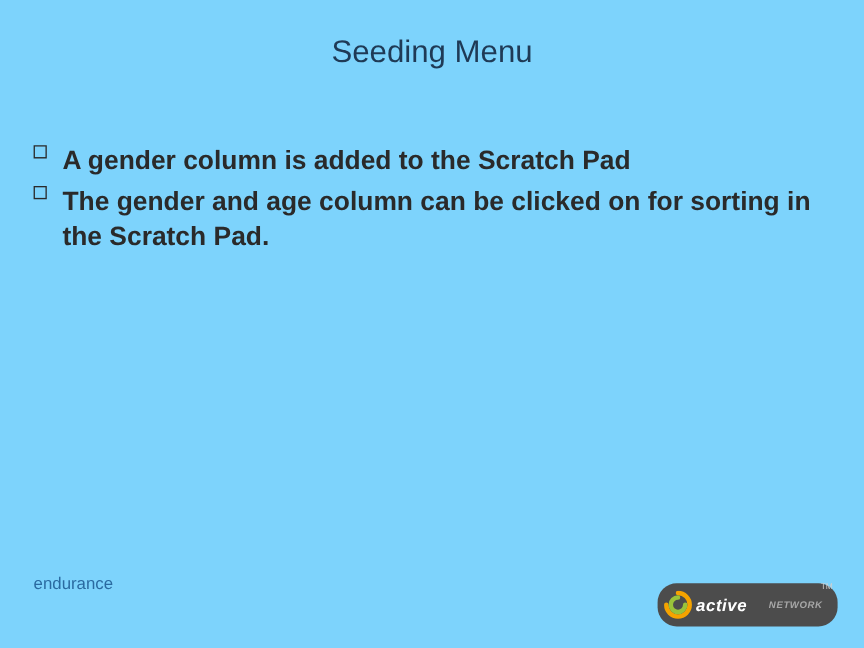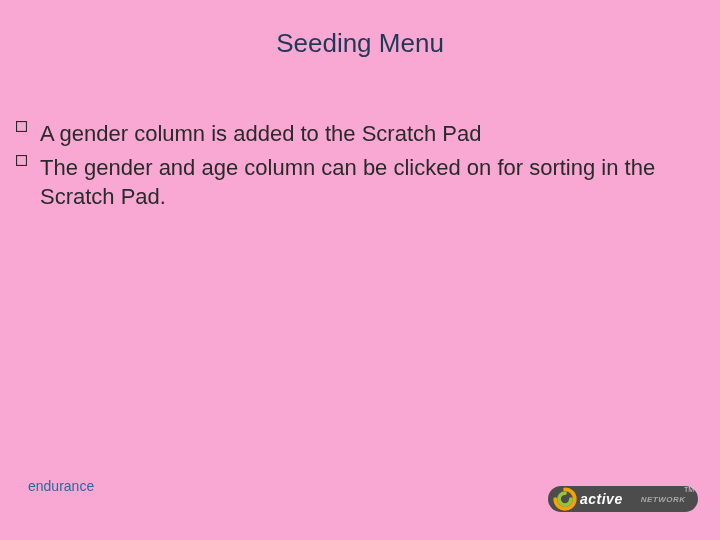--- a/index.html
+++ b/index.html
@@ -1,31 +1,31 @@
 <!DOCTYPE html>
 <html><head>
 <meta charset="utf-8">
 <style>
   * { margin: 0; padding: 0; box-sizing: border-box; }
   html, body { width: 720px; height: 540px; font-family: Arial, Helvetica, sans-serif; background: #ffffff; color: #1f3a56; }
-  .slide { width: 720px; height: 540px; position: relative; background: #f9a8d4; }
+  .slide { width: 720px; height: 540px; position: relative; background: #7dd3fc; }
 
   .title-wrap { text-align: center; padding-top: 28px; }
   .title { font-size: 26px; color: #1f3a56; font-weight: 400; }
 
-  .body { padding: 60px 28px 0 12px; }
+  .body { padding: 60px 28px 0 24px; font-weight: bold; }
   ul.bullets { list-style: none; }
   ul.bullets li { position: relative; padding-left: 28px; font-size: 22px; line-height: 1.35; color: #2a2a2a; margin-bottom: 4px; }
   ul.bullets li .bullet-mark { position: absolute; left: 4px; top: 2px; width: 11px; height: 11px; }
   .bullet-mark svg { width: 11px; height: 11px; display: block; }
 
   .footer-label { position: absolute; bottom: 46px; left: 28px; color: #2a6aa0; font-size: 14px; }
 
   .logo { position: absolute; right: 22px; bottom: 18px; width: 150px; height: 36px; }
-  .logo .bubble { position: absolute; left: 0; top: 0; width: 150px; height: 26px; background: #4c4c4c; border-radius: 16px; display: flex; align-items: center; }
+  .logo .bubble { position: absolute; left: 0; top: 0; width: 150px; height: 36px; background: #4c4c4c; border-radius: 16px; display: flex; align-items: center; }
   .logo .swirl { width: 26px; height: 26px; margin-left: 4px; display: flex; align-items: center; justify-content: center; }
   .logo .wordmark { color: #ffffff; font-weight: 700; font-style: italic; font-size: 14px; letter-spacing: 0.5px; margin-left: 2px; }
   .logo .sub { color: #a7a7a7; font-size: 8px; font-style: italic; letter-spacing: 0.5px; margin-left: 18px; font-weight: 600; }
   .logo .tm { position: absolute; top: 0px; right: 4px; color: #d0d0d0; font-size: 7px; }
 </style>
 </head>
 <body>
 
 <div class="slide">
 

